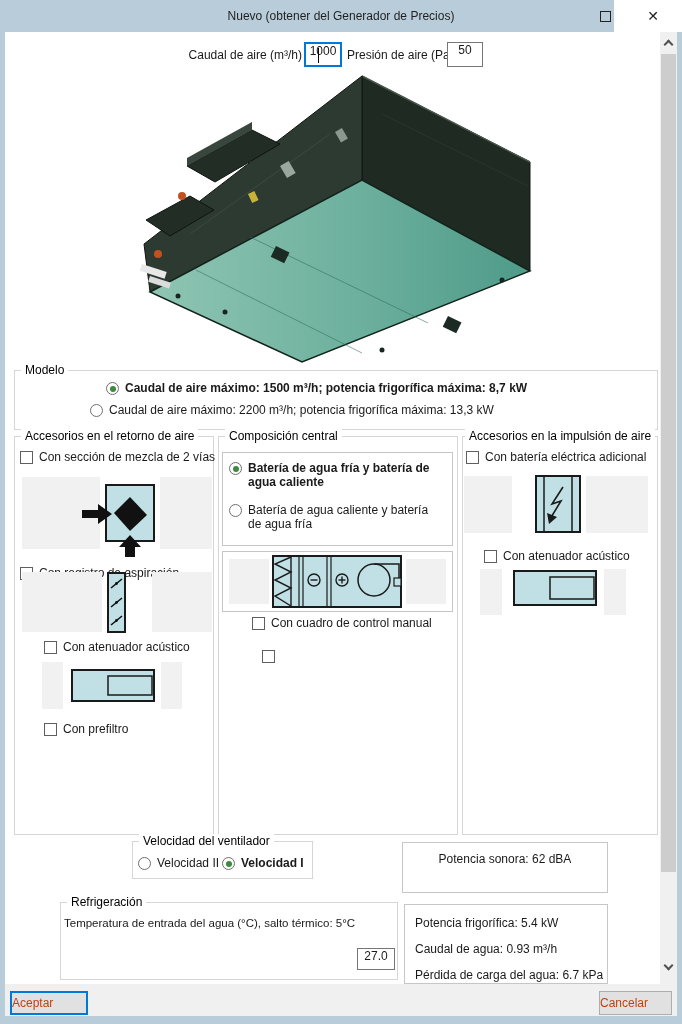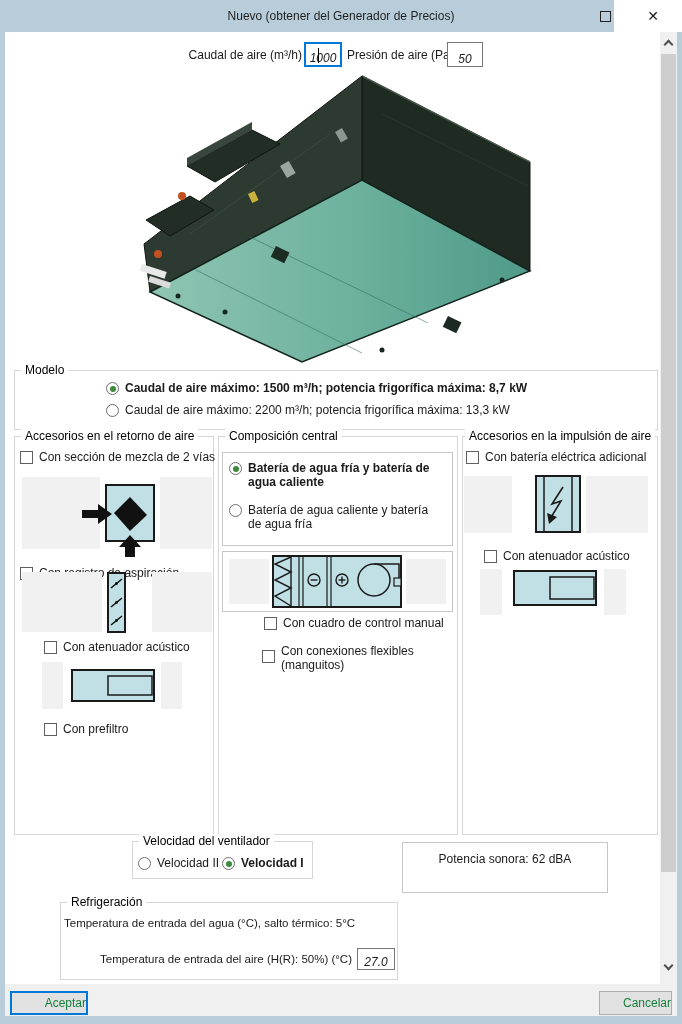--- a/index.html
+++ b/index.html
@@ -21,24 +21,24 @@
   
   .gb{position:absolute;border:1px solid #d6d6d6;}
   .gb-label{position:absolute;top:-8px;left:6px;background:#fff;padding:0 4px;white-space:nowrap;color:#000000;}
   .box{position:absolute;border:1px solid #c6c6c6;background:#fff;}
   .cbrow,.radrow{position:absolute;display:flex;align-items:flex-start;gap:6px;}
   .cb{width:13px;height:13px;border:1px solid #5f5f5f;background:#fff;flex:none;margin-top:1px;}
   .rad{width:13px;height:13px;border:1px solid #6f6f6f;border-radius:50%;background:#fff;flex:none;position:relative;margin-top:1px;}
   .rad.sel::after{content:"";position:absolute;left:2.5px;top:2.5px;width:6px;height:6px;border-radius:50%;background:#3d8a3d;}
   .b{font-weight:bold;}
   .nw{white-space:nowrap;}
-  .inp{position:absolute;border:1px solid #767676;background:#fff;display:flex;align-items:flex-end;justify-content:center;font-size:12px;font-style:italic;}
+  .inp{position:absolute;border:1px solid #767676;background:#fff;display:flex;align-items:flex-start;justify-content:center;font-size:12px;}
   .inp.focus{border:2px solid #0078d7;}
   .caret{position:absolute;left:12px;top:4px;width:1px;height:15px;background:#000;}
-  .btn{position:absolute;background:#e1e1e1;border:1px solid #adadad;display:flex;align-items:center;justify-content:flex-end;font-size:12px;color:#15803d;padding-left:44px;}
+  .btn{position:absolute;background:#e1e1e1;border:1px solid #adadad;display:flex;align-items:center;justify-content:flex-start;font-size:12px;color:#c2410c;}
   .btn.default{border:2px solid #0078d7;}
   
   .sb-track{position:absolute;left:660px;top:32px;width:17px;height:952px;background:#f0f0f0;}
   .sb-thumb{position:absolute;left:661px;top:54px;width:15px;height:818px;background:#cdcdcd;}
   .chev{position:absolute;width:7px;height:7px;border:solid #505050;border-width:2px 0 0 2px;}
   .chev.up{left:665px;top:41px;transform:rotate(45deg);}
   .chev.down{left:665px;top:962px;transform:rotate(225deg);}
   .rt{position:absolute;white-space:nowrap;}
   .rlabel{position:absolute;text-align:right;white-space:nowrap;font-size:11.5px;}
   svg{display:block;}
@@ -112,21 +112,21 @@
     <circle cx="48" cy="222" r="2.5" fill="#17261f"></circle>
   </svg>
 
   <div class="gb" style="left:14px;top:370px;width:644px;height:60px;">
     <span class="gb-label">Modelo</span>
   </div>
   <div class="radrow" style="left:106px;top:381px;">
     <span class="rad sel"></span>
     <span class="b nw">Caudal de aire máximo: 1500 m³/h; potencia frigorífica máxima: 8,7 kW</span>
   </div>
-  <div class="radrow" style="left:106px;top:403px;">
+  <div class="radrow" style="left:90px;top:403px;">
     <span class="rad"></span>
     <span class="nw">Caudal de aire máximo: 2200 m³/h; potencia frigorífica máxima: 13,3 kW</span>
   </div>
 
   <div class="gb" style="left:14px;top:436px;width:200px;height:399px;">
     <span class="gb-label">Accesorios en el retorno de aire</span>
   </div>
   <div class="cbrow" style="left:20px;top:450px;">
     <span class="cb"></span>
     <span class="nw">Con sección de mezcla de 2 vías</span>
@@ -195,27 +195,26 @@
       <line x1="104" y1="4" x2="104" y2="55" stroke="#1a1a1a" stroke-width="1.2"></line>
       <line x1="108" y1="4" x2="108" y2="55" stroke="#1a1a1a" stroke-width="1.2"></line>
       <circle cx="119" cy="28" r="6" fill="none" stroke="#1a1a1a" stroke-width="1.4"></circle>
       <line x1="115.5" y1="28" x2="122.5" y2="28" stroke="#1a1a1a" stroke-width="1.4"></line>
       <line x1="119" y1="24.5" x2="119" y2="31.5" stroke="#1a1a1a" stroke-width="1.4"></line>
       <circle cx="151" cy="28" r="16" fill="none" stroke="#1a1a1a" stroke-width="1.5"></circle>
       <path d="M151,12 L176,12 L176,30" fill="none" stroke="#1a1a1a" stroke-width="1.5"></path>
       <rect x="171" y="26" width="7" height="8" fill="#c1e0e5" stroke="#1a1a1a" stroke-width="1.2"></rect>
     </svg>
   </div>
-  <div class="cbrow" style="left:264px;top:616px;">
+  <div class="cbrow" style="left:252px;top:616px;">
     <span class="cb"></span>
     <span class="nw">Con cuadro de control manual</span>
   </div>
   <div class="cbrow" style="left:262px;top:644px;width:180px;">
     <span class="cb" style="margin-top:6px;"></span>
-    <span style="width:150px;">Con conexiones flexibles (manguitos)</span>
   </div>
 
   <div class="gb" style="left:462px;top:436px;width:196px;height:399px;">
     <span class="gb-label" style="left:2px;">Accesorios en la impulsión de aire</span>
   </div>
   <div class="cbrow" style="left:466px;top:450px;">
     <span class="cb"></span>
     <span class="nw">Con batería eléctrica adicional</span>
   </div>
   <svg class="abs" style="left:464px;top:474px;" width="186" height="62" viewBox="0 0 186 62">
@@ -254,25 +253,29 @@
     <span>Potencia sonora: 62 dBA</span>
   </div>
 
   <div class="gb" style="left:60px;top:902px;width:338px;height:78px;">
     <span class="gb-label">Refrigeración</span>
   </div>
   <div class="rlabel" style="left:64px;top:917px;width:288px;">Temperatura de entrada del agua (°C), salto térmico: 5°C</div>
   <div class="inp" style="left:357px;top:912px;width:38px;height:22px;margin-top:36px;">
     <span>7.0</span>
   </div>
-  <div class="rlabel" style="left:64px;top:953px;width:288px;">Temperatura de entrada del aire (H(R): 50%) (°C)</div>
   <div class="inp" style="left:357px;top:948px;width:38px;height:22px;">
     <span>27.0</span>
   </div>
 
+  <div class="box" style="left:404px;top:904px;width:204px;height:80px;">
+    <div class="rt" style="left:10px;top:11px;position:absolute;">Potencia frigorífica: 5.4 kW</div>
+    <div class="rt" style="left:10px;top:37px;position:absolute;">Caudal de agua: 0.93 m³/h</div>
+    <div class="rt" style="left:10px;top:63px;position:absolute;">Pérdida de carga del agua: 6.7 kPa</div>
+  </div>
 
   <div class="sb-track"></div>
   <div class="sb-thumb"></div>
   <span class="chev up"></span>
   <span class="chev down"></span>
 
   <div class="btnbar"></div>
   <div class="btn default" style="left:10px;top:991px;width:78px;height:24px;">
     <span>Aceptar</span>
   </div>

